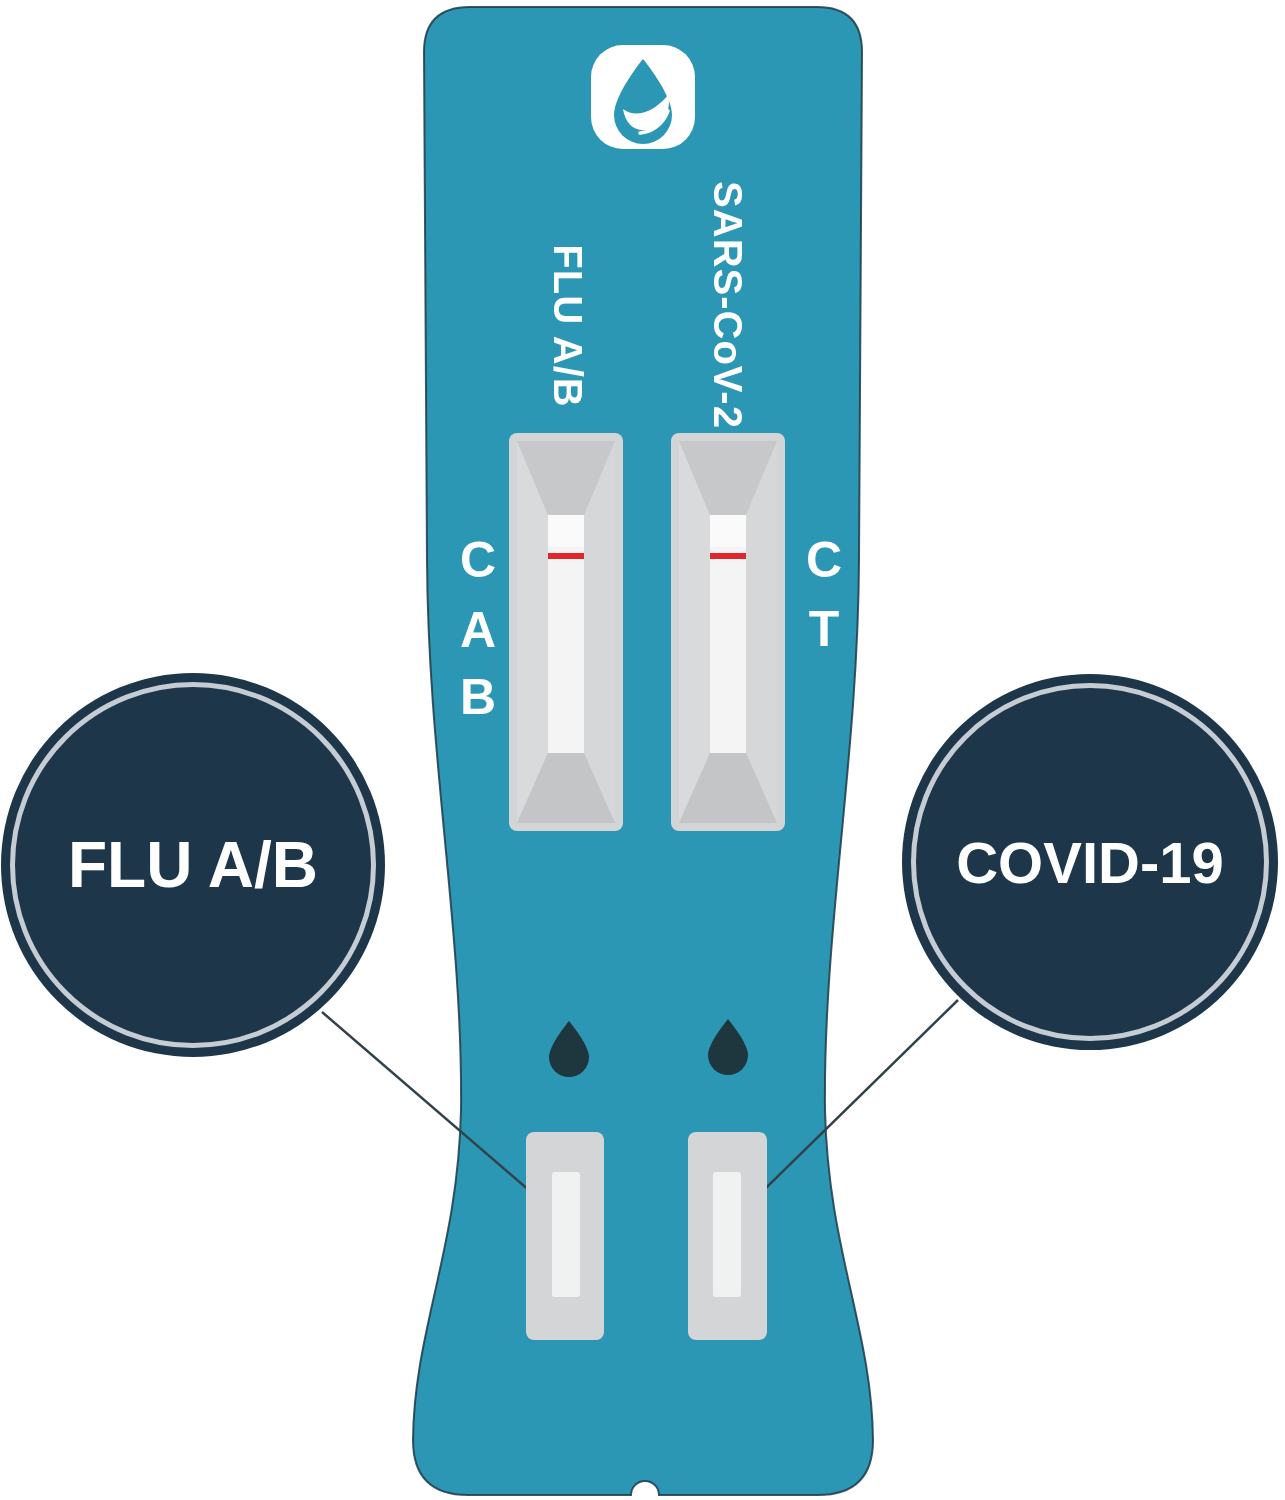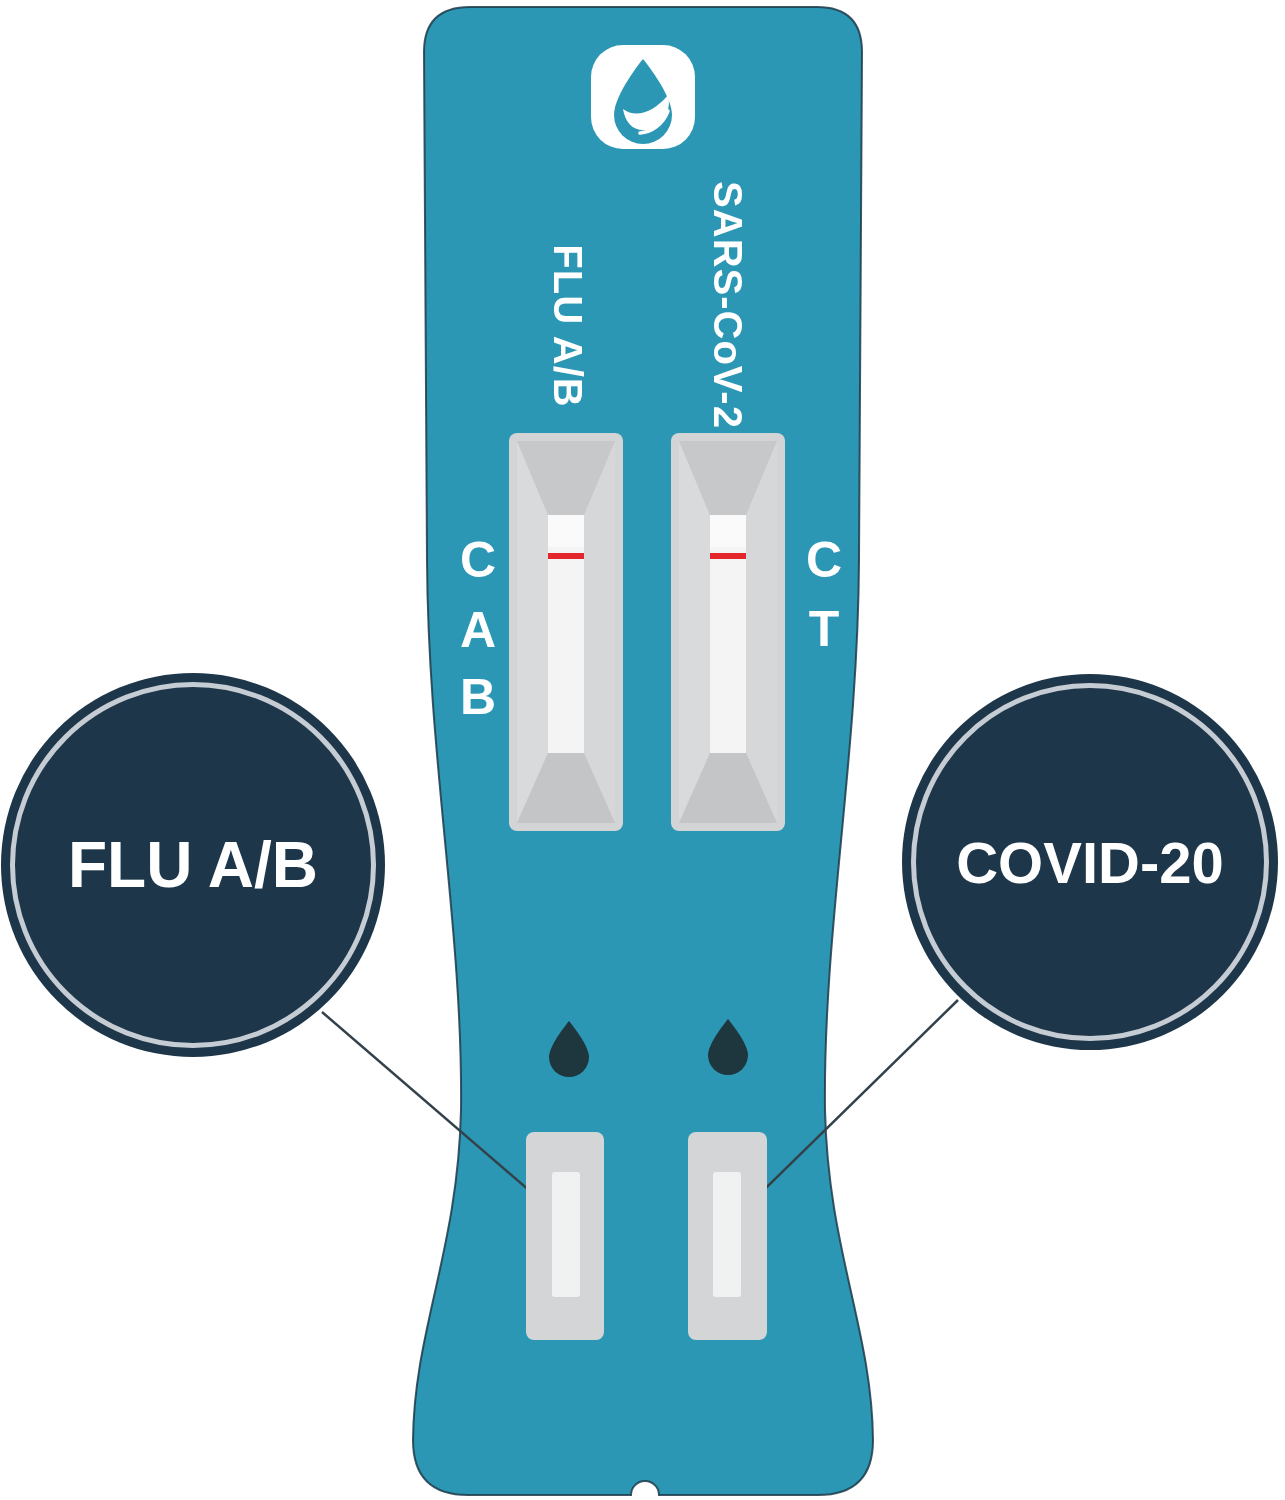--- a/index.html
+++ b/index.html
@@ -119,16 +119,16 @@
     <div class="well-inner" style="left:25px"></div>
   </div>
 
   <div class="callout-circle" style="left:1px;top:673px;width:384px;height:384px">
     <div class="callout-ring"></div>
     <span class="callout-text flu">FLU A/B</span>
   </div>
 
   <div class="callout-circle" style="left:902px;top:674px;width:376px;height:376px">
     <div class="callout-ring"></div>
-    <span class="callout-text covid">COVID-20</span>
+    <span class="callout-text covid">COVID-19</span>
   </div>
 
 </div>
 
 </body></html>

